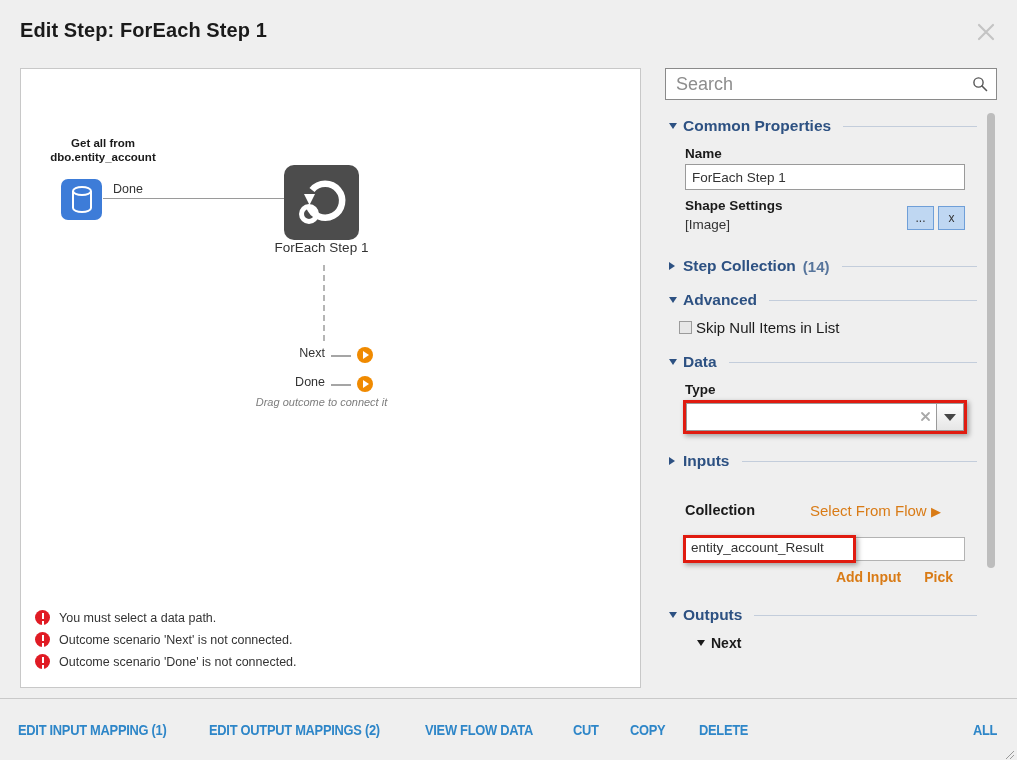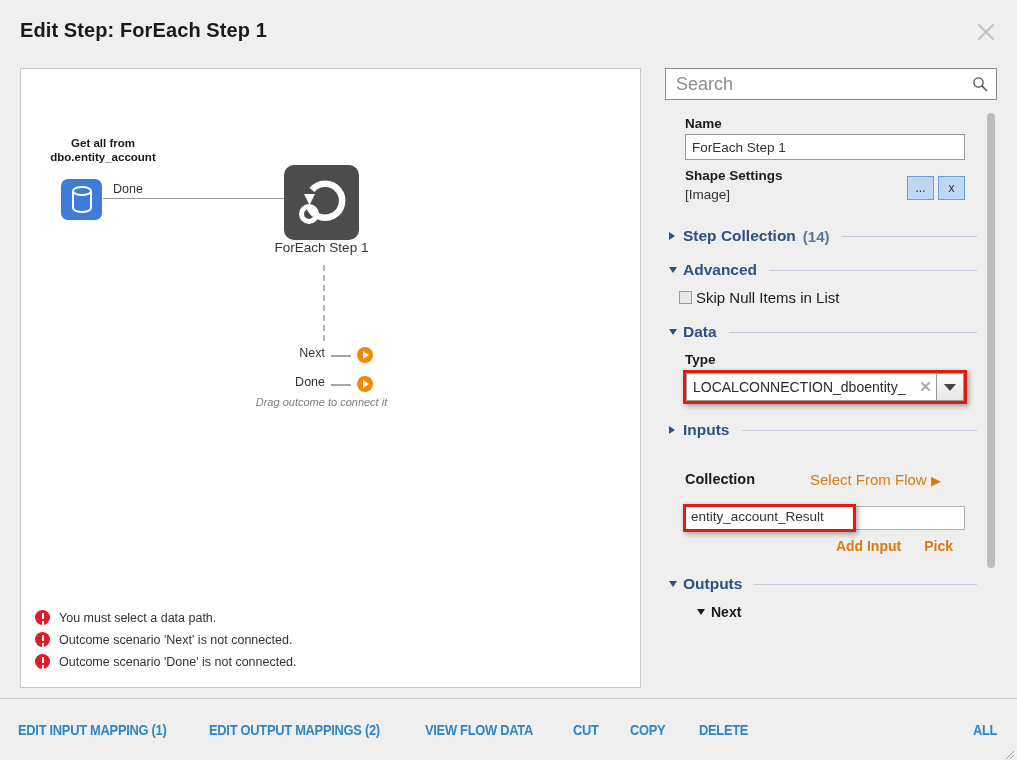--- a/index.html
+++ b/index.html
@@ -442,20 +442,25 @@
           <circle cx="6.5" cy="6.5" r="4.6" fill="none" stroke="#555" stroke-width="1.4"></circle>
           <path d="M10 10 L14.5 14.5" stroke="#555" stroke-width="1.6" stroke-linecap="round"></path>
         </svg>
       </span>
     </div>
 
     <div class="panel-body">
       <div class="panel-scroll">
 
         
+        <div class="sect-head">
+          <span class="tri open"></span>
+          <span class="sect-title">Common Properties</span>
+          <span class="sect-rule"></span>
+        </div>
 
         <div class="field-label">Name</div>
         <input class="text-input" type="text" value="ForEach Step 1" style="">
 
         <div class="shape-row">
           <div class="field-label" style="margin-left:0;">Shape Settings</div>
           <div class="shape-val">[Image]</div>
           <div class="shape-btns">
             <div class="sq-btn">...</div>
             <div class="sq-btn">x</div>
@@ -488,21 +493,20 @@
           <span class="sect-title">Data</span>
           <span class="sect-rule"></span>
         </div>
 
         <div class="field-label">Type</div>
 
         <div class="type-row">
           <div class="hl-red">
             <div class="combo">
               <div class="cval">
-                <span>LOCALCONNECTION_dboentity_</span>
                 <span class="cclear">
                   <svg width="13" height="13" viewBox="0 0 13 13">
                     <path d="M3 3 L10 10 M10 3 L3 10" stroke="#a8a8a8" stroke-width="1.8" stroke-linecap="round"></path>
                   </svg>
                 </span>
               </div>
               <div class="carrow"></div>
             </div>
           </div>
         </div>

